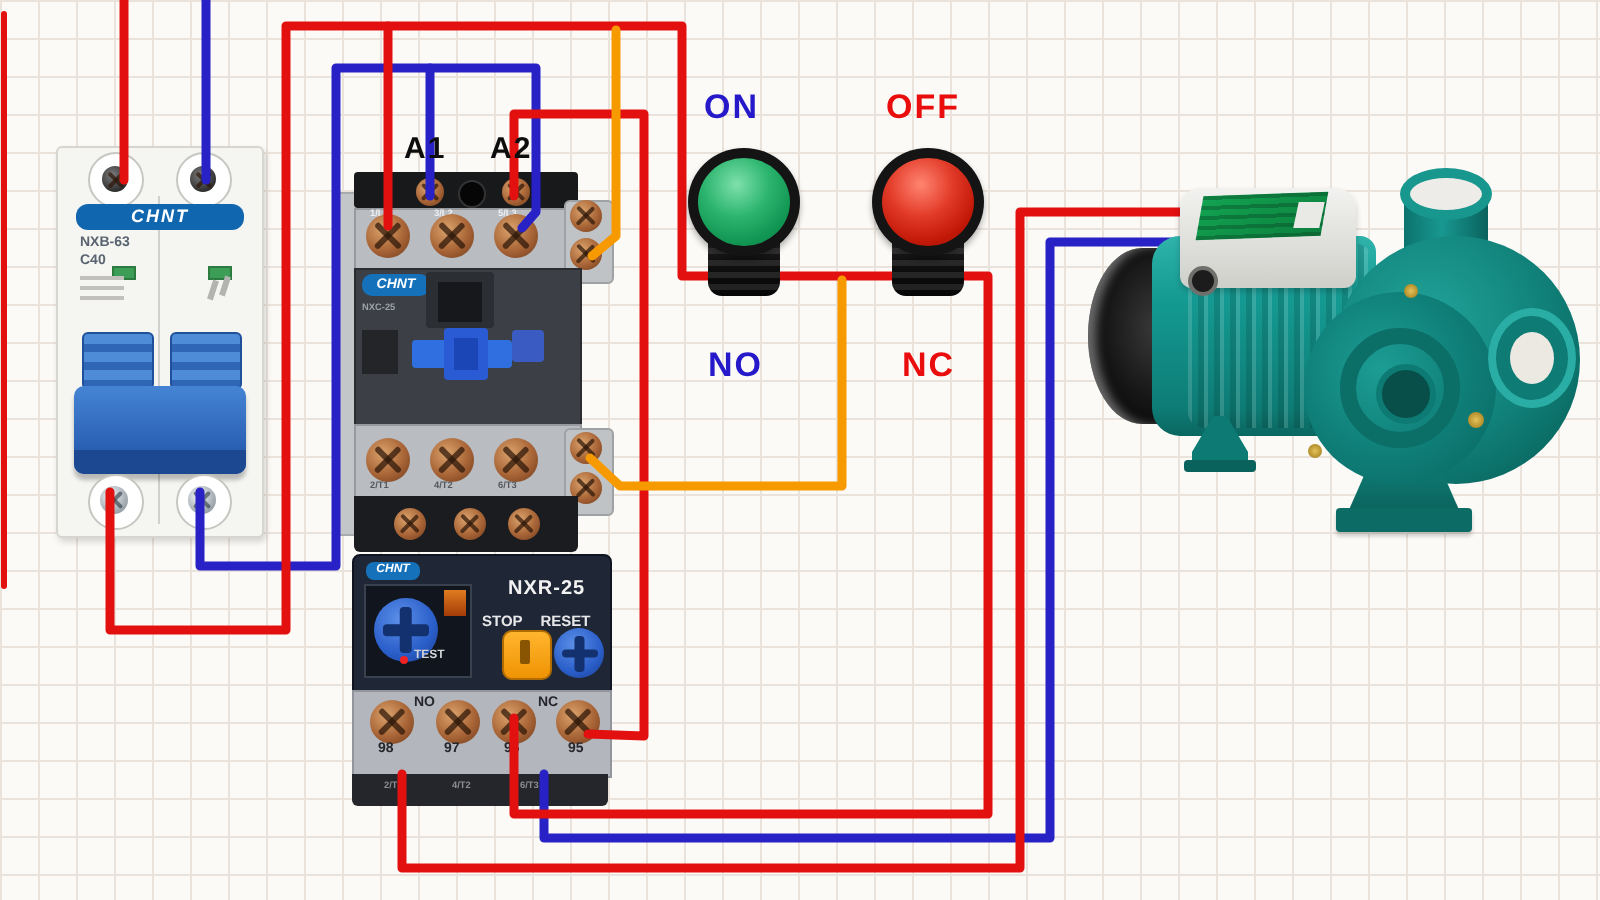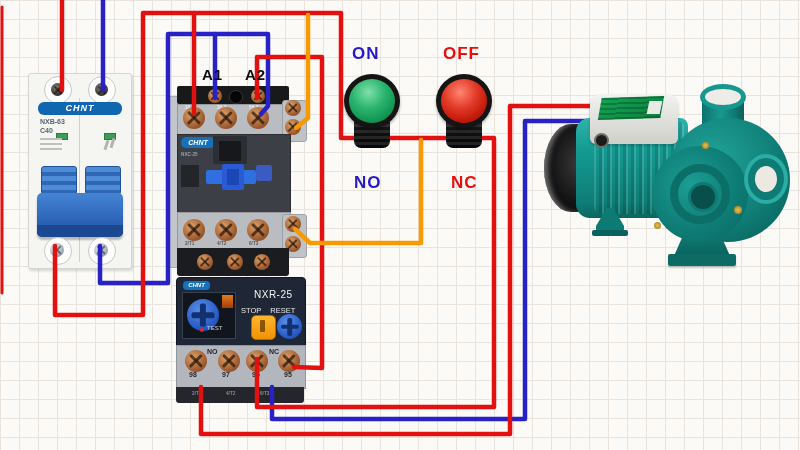--- a/index.html
+++ b/index.html
@@ -20,21 +20,21 @@
   .silver::before,.silver::after{background:rgba(55,65,75,.65);}
   .darkscrew{background:radial-gradient(circle at 40% 35%,#7c7c7c,#3a3a3a 60%,#121212);}
   
   .dial{position:absolute;border-radius:50%;background:radial-gradient(circle at 40% 33%,#5b8fe8,#2a5ec9 60%,#1c3f93);}
   .dial::before,.dial::after{content:"";position:absolute;left:50%;top:50%;width:72%;height:18%;
     background:#13306f;transform:translate(-50%,-50%);border-radius:2px;}
   .dial::after{transform:translate(-50%,-50%) rotate(90deg);}
   .wire-label{position:absolute;font-weight:800;letter-spacing:1px;}
   .tiny{position:absolute;font-size:6px;font-weight:700;transform:scale(.78);transform-origin:0 0;white-space:nowrap;}
   .num{position:absolute;font-size:7px;font-weight:700;color:#26262a;}
-  .panel-txt{position:absolute;color:#f2f2f2;font-weight:400;white-space:nowrap;}
+  .panel-txt{position:absolute;color:#f2f2f2;font-weight:700;white-space:nowrap;}
 </style>
 </head>
 <body>
 
 <div class="stage">
 
   <div class="abs z1" style="left:28px;top:73px;width:102px;height:194px;background:#f5f5f2;border:1px solid #d7d5d0;border-radius:3px;box-shadow:1px 2px 3px rgba(0,0,0,.15);">
     <div class="abs" style="left:50px;top:24px;width:1px;height:164px;background:#d2d0cc;"></div>
 
     <div class="abs" style="left:15px;top:2px;width:26px;height:26px;border-radius:50%;background:#fff;border:1px solid #c7c7c2;"></div>

